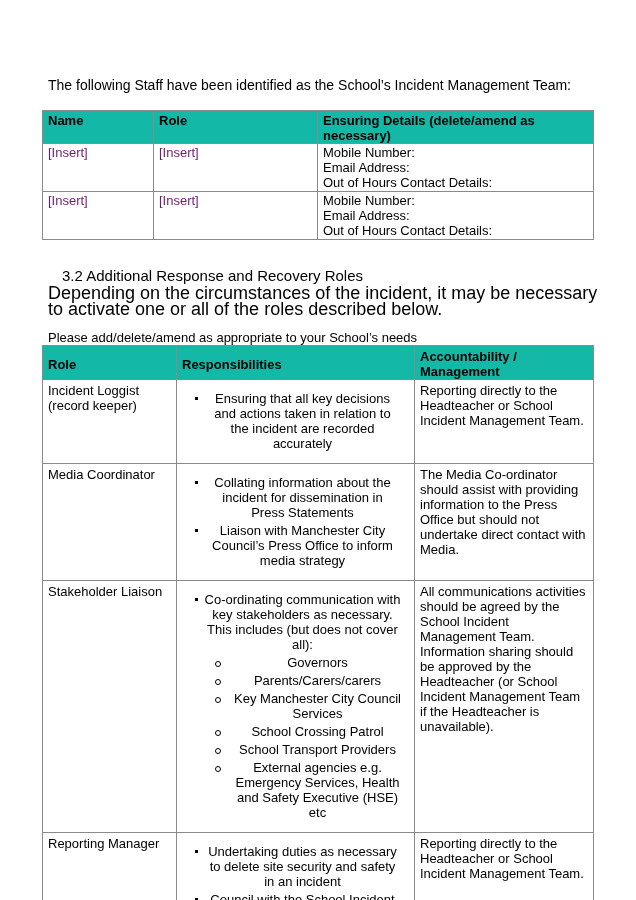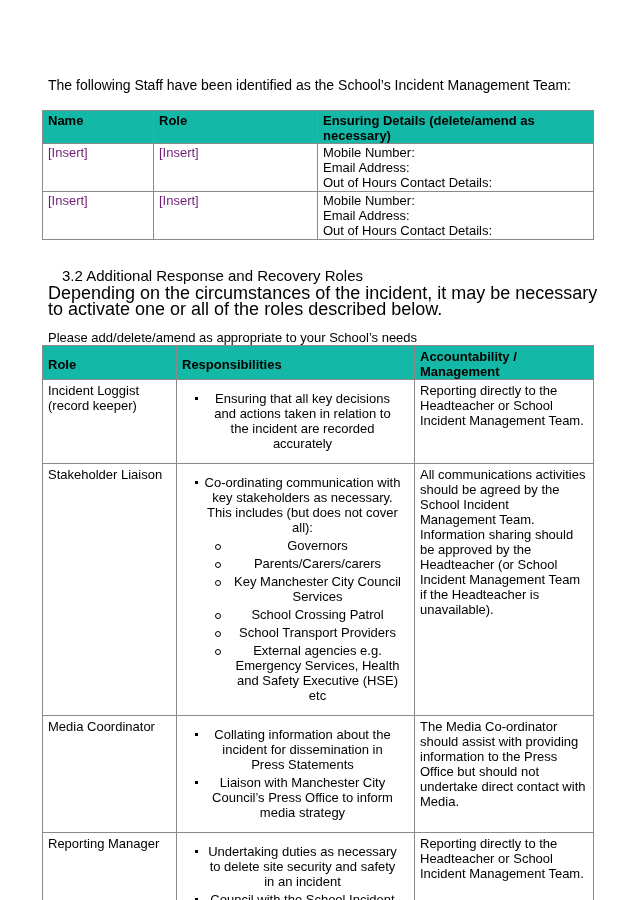--- a/index.html
+++ b/index.html
@@ -102,49 +102,49 @@
   <tr>
     <td>Incident Loggist (record keeper)</td>
     <td>
       <ul class="sq">
             <li>Ensuring that all key decisions and actions taken in relation to the incident are recorded accurately</li>
           </ul>
     </td>
     <td>Reporting directly to the Headteacher or School Incident Management Team.</td>
   </tr>
   <tr>
+    <td>Media Coordinator</td>
+    <td>
+      <ul class="sq">
+        <li>Collating information about the incident for dissemination in Press Statements</li>
+        <li>Liaison with Manchester City Council’s Press Office to inform media strategy</li>
+      </ul>
+    </td>
+    <td>The Media Co-ordinator should assist with providing information to the Press Office but should not undertake direct contact with Media.</td>
+  </tr>
+  <tr>
     <td>Stakeholder Liaison</td>
     <td>
       <ul class="sq">
         <li>
           <span>Co-ordinating communication with key stakeholders as necessary.  This includes (but does not cover all):</span>
           <ul class="circ">
             <li>Governors</li>
             <li>Parents/Carers/carers</li>
             <li>Key Manchester City Council Services</li>
             <li>School Crossing Patrol</li>
             <li>School Transport Providers</li>
             <li>External agencies e.g. Emergency Services, Health and Safety Executive (HSE) etc</li>
           </ul>
         </li>
       </ul>
     </td>
     <td>All communications activities should be agreed by the School Incident Management Team.  Information sharing should be approved by the Headteacher (or School Incident Management Team if the Headteacher is unavailable).</td>
   </tr>
   <tr>
-    <td>Media Coordinator</td>
-    <td>
-      <ul class="sq">
-        <li>Collating information about the incident for dissemination in Press Statements</li>
-        <li>Liaison with Manchester City Council’s Press Office to inform media strategy</li>
-      </ul>
-    </td>
-    <td>The Media Co-ordinator should assist with providing information to the Press Office but should not undertake direct contact with Media.</td>
-  </tr>
-  <tr>
     <td>Reporting Manager</td>
     <td>
       <ul class="sq">
         <li>Undertaking duties as necessary to delete site security and safety in an incident</li>
         <li>Council with the School Incident Management to advise on any issues</li>
       </ul>
     </td>
     <td>Reporting directly to the Headteacher or School Incident Management Team.</td>
   </tr>
 </tbody>

